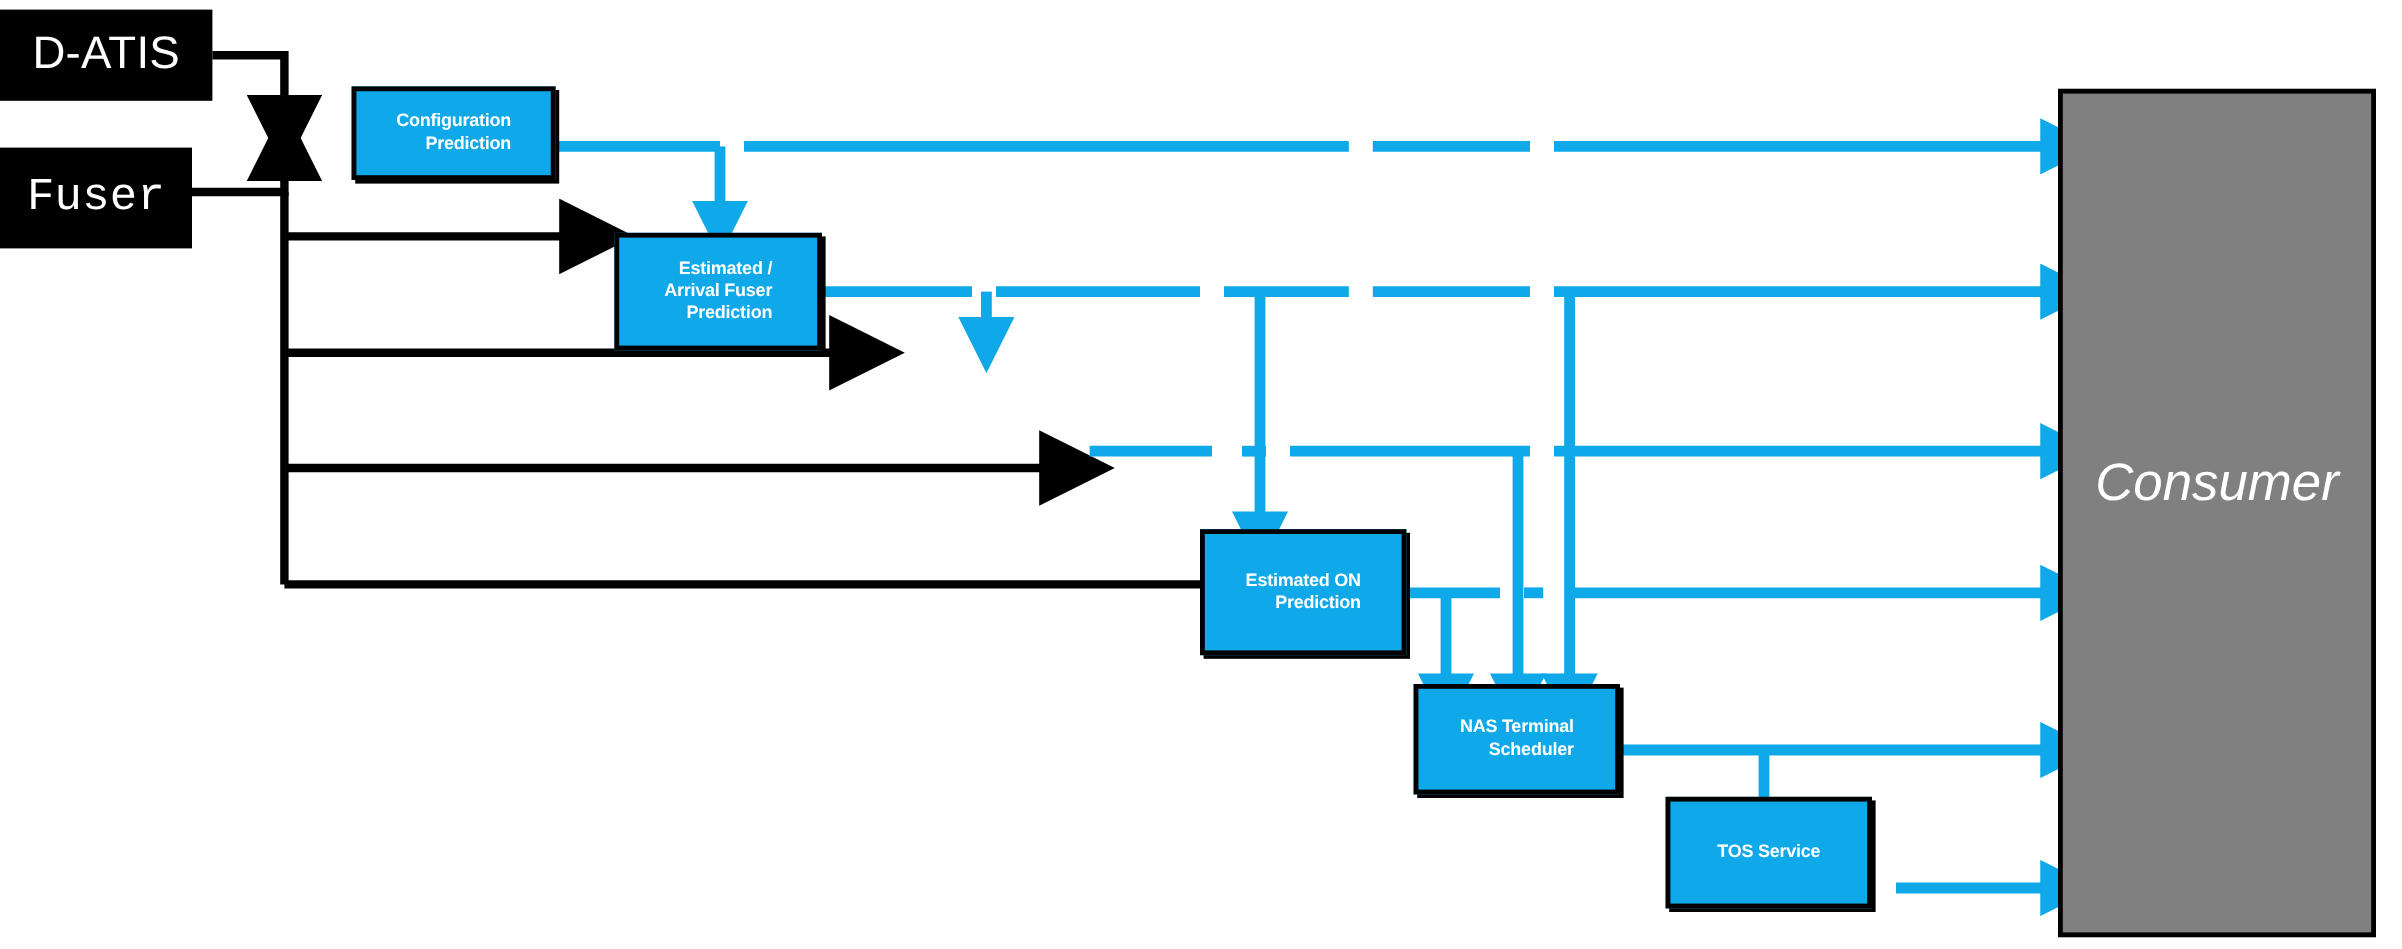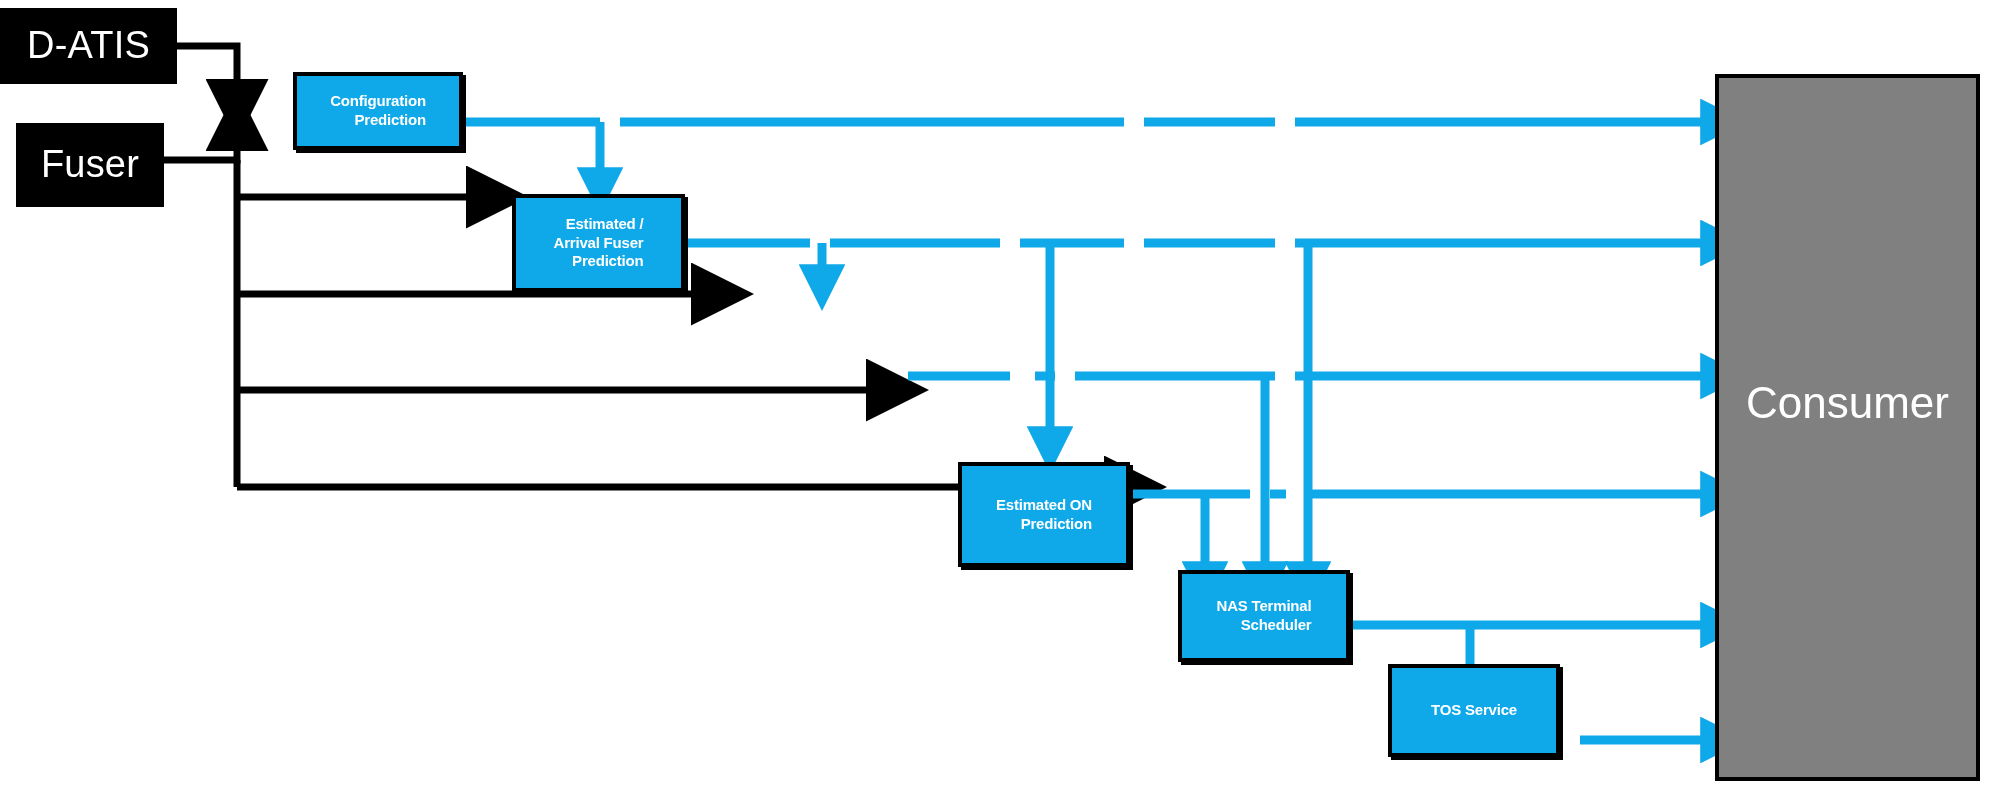--- a/index.html
+++ b/index.html
@@ -5,21 +5,21 @@
   html,body{margin:0;padding:0;background:#ffffff;}
   body{width:2002px;height:791px;font-family:"Liberation Sans",sans-serif;overflow:hidden;}
   #stage{position:relative;width:2002px;height:791px;background:#fff;}
   #stage svg{position:absolute;left:0;top:0;width:2002px;height:791px;}
 
   .node{position:absolute;box-sizing:border-box;display:flex;align-items:center;justify-content:center;text-align:right;}
   .node-src{background:#000000;color:#ffffff;border:0;font-weight:400;}
   .node-src .lbl{font-size:38px;line-height:1.05;letter-spacing:0.2px;}
   .node-proc{background:#0fa8e8;border:4px solid #000000;color:#ffffff;font-weight:bold;box-shadow:3px 3px 0 #000;}
   .node-proc .lbl{font-size:15px;line-height:1.25;font-weight:bold;padding:0 4px;letter-spacing:-0.2px;}
-  .node-sink{background:#808080;border:4px solid #000000;color:#ffffff;align-items:flex-start;justify-content:center;}
+  .node-sink{background:#808080;border:4px solid #000000;color:#ffffff;align-items:flex-start;justify-content:center;font-style:italic;}
   .node-sink .lbl{font-size:44px;font-weight:400;margin-top:300px;}
 </style>
 </head>
 <body>
 
 <div id="stage">
 
   <svg viewBox="0 0 2002 791">
     <defs>
       <marker id="bk" markerWidth="9" markerHeight="9" refX="2" refY="4.5" orient="auto" markerUnits="strokeWidth">
@@ -71,41 +71,41 @@
       <path d="M1470,625 L1470,686" marker-end="url(#bl)"></path>
 
       <path d="M1580,740 L1711,740" marker-end="url(#bl)"></path>
     </g>
   </svg>
 
   <div class="node node-src" style="left:0px;top:8px;width:177px;height:76px;">
     <span class="lbl">D-ATIS</span>
   </div>
 
-  <div class="node node-src" style="left:16px;top:123px;width:148px;height:84px;">
+  <div class="node node-src" style="left:0px;top:123px;width:160px;height:84px;font-family:Liberation Mono, monospace;">
     <span class="lbl">Fuser</span>
   </div>
 
   <div class="node node-proc" style="left:293px;top:72px;width:170px;height:78px;">
     <span class="lbl">
       <span>Configuration</span><br>
       <span>Prediction</span>
     </span>
   </div>
 
   <div class="node node-proc" style="left:512px;top:194px;width:173px;height:98px;">
     <span class="lbl">
       <span>Estimated /</span><br>
       <span>Arrival Fuser</span><br>
       <span>Prediction</span>
     </span>
   </div>
 
 
-  <div class="node node-proc" style="left:958px;top:441px;width:172px;height:105px;margin-top:21px;">
+  <div class="node node-proc" style="left:1000px;top:441px;width:172px;height:105px;">
     <span class="lbl">
       <span>Estimated ON</span><br>
       <span>Prediction</span>
     </span>
   </div>
 
   <div class="node node-proc" style="left:1178px;top:570px;width:172px;height:92px;">
     <span class="lbl">
       <span>NAS Terminal</span><br>
       <span>Scheduler</span>

